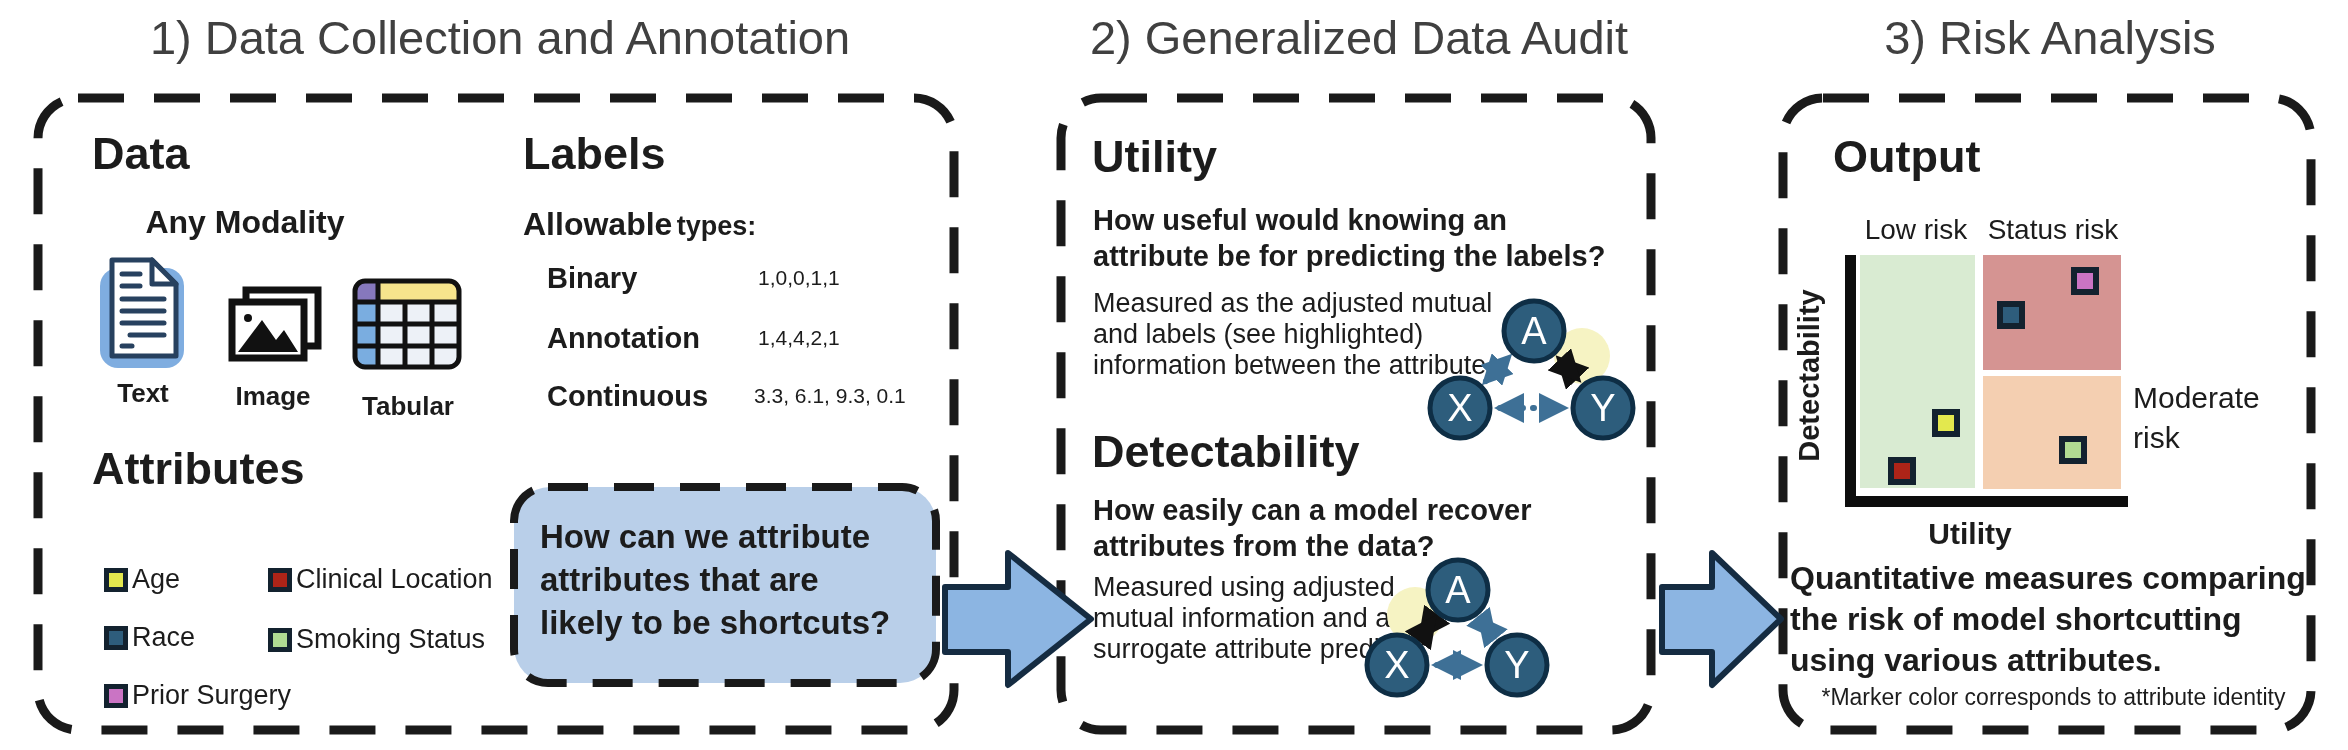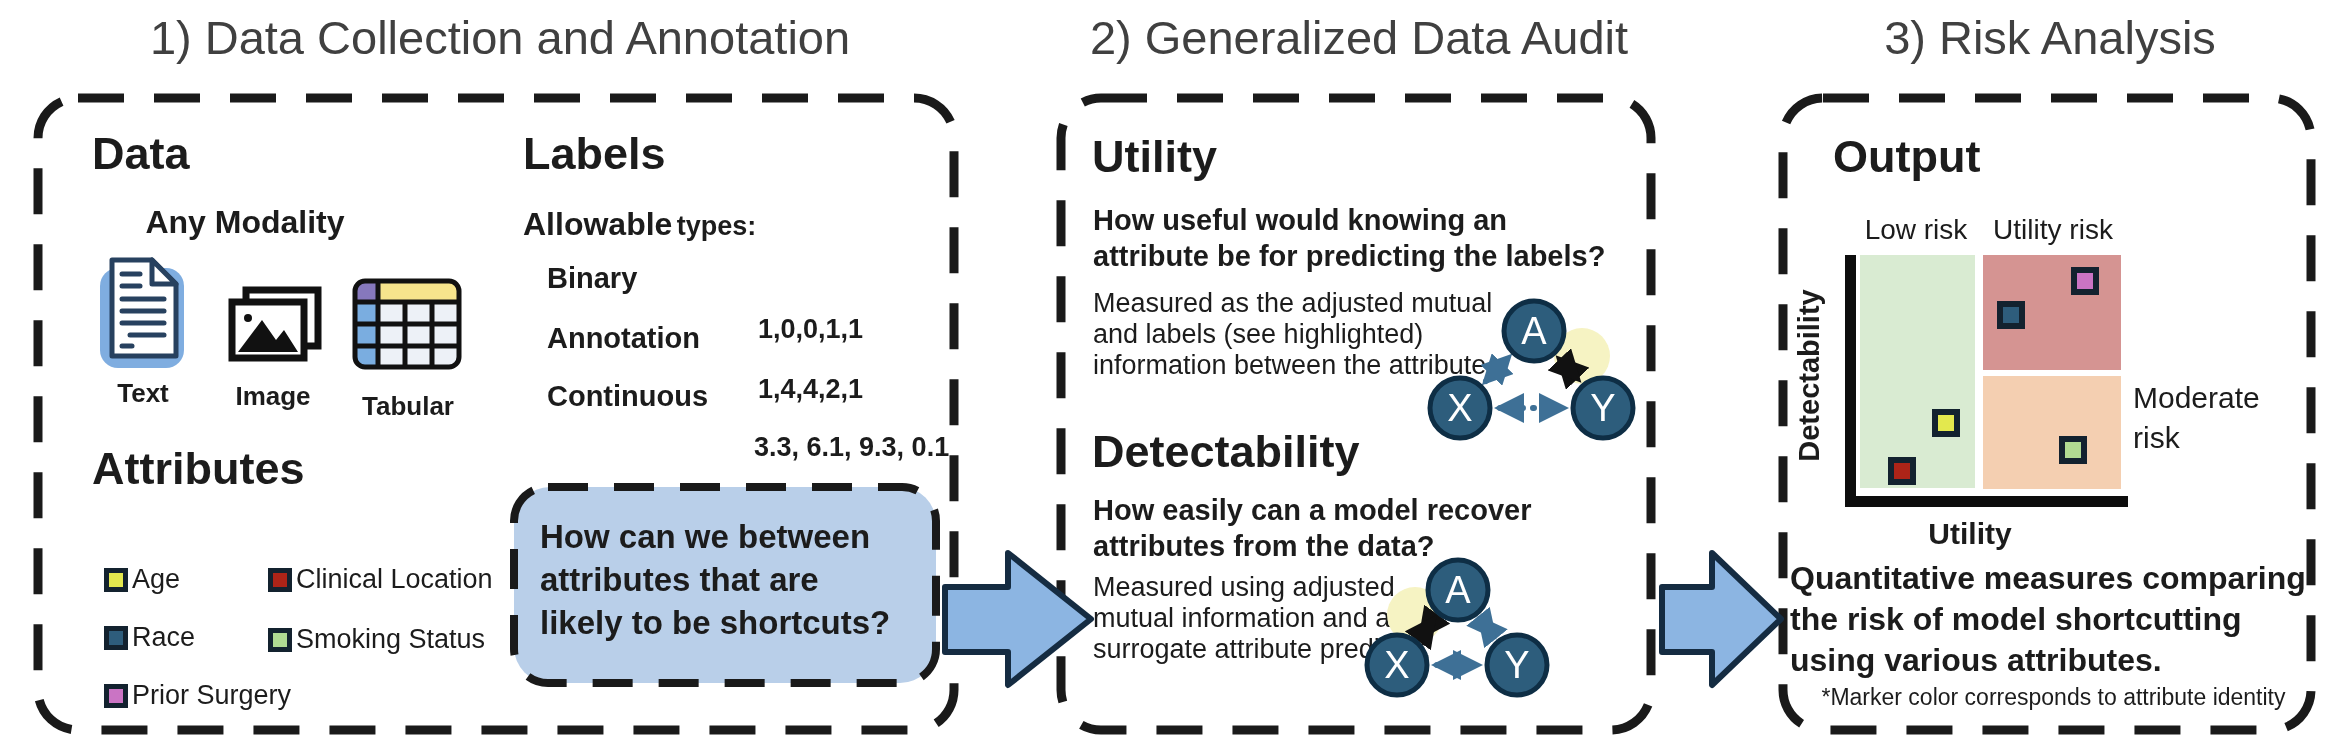--- a/index.html
+++ b/index.html
@@ -3,21 +3,21 @@
 <meta charset="utf-8">
 <style>
   html,body{margin:0;padding:0;background:#fff;}
   #stage{position:relative;width:2348px;height:750px;background:#ffffff;overflow:hidden;
          font-family:"Liberation Sans",sans-serif;color:#1c1c1c;}
   .abs{position:absolute;}
   .panel-title{font-size:47px;font-weight:400;text-align:center;white-space:nowrap;color:#404040;}
   .h1{font-size:45px;font-weight:bold;white-space:nowrap;}
   .h2{font-size:32px;font-weight:bold;white-space:nowrap;}
   .type-name{font-size:29px;font-weight:bold;white-space:nowrap;}
-  .type-val{font-size:27px;font-weight:700;white-space:nowrap;margin-top:48px;}
+  .type-val{font-size:21px;font-weight:400;white-space:nowrap;}
   .body-bold{font-size:29px;font-weight:bold;line-height:36px;white-space:nowrap;}
   .body-reg{font-size:27px;font-weight:400;line-height:31px;white-space:nowrap;}
   .icon-label{font-size:26px;font-weight:bold;text-align:center;}
   .legend-item{position:absolute;display:flex;align-items:center;gap:4px;}
   .swatch{width:14px;height:14px;border:5px solid #13222f;flex:0 0 auto;}
   .legend-txt{font-size:27px;white-space:nowrap;}
   .qbox-line{font-size:33px;font-weight:bold;line-height:43px;white-space:nowrap;}
   .quad{position:absolute;}
   .marker{position:absolute;width:16px;height:16px;border:6px solid #13222f;}
   .axis{position:absolute;background:#0d0d0d;}
@@ -134,21 +134,21 @@
   <div class="legend-item" style="left:104px;top:680px">
     <span class="swatch" style="background-color: rgb(202, 116, 196);"></span>
     <span class="legend-txt">Prior Surgery</span>
   </div>
 
   <div class="abs" style="left: 514px; top: 487px; width: 422px; height: 196px; border-radius: 36px; background-color: rgb(185, 207, 233);">
     <svg class="abs" style="left:-6px;top:-6px" width="434" height="208">
       <rect x="6" y="6" width="422" height="196" rx="34" fill="none" stroke="#1a1a1a" stroke-width="8" stroke-dasharray="40 26"></rect>
     </svg>
     <div class="abs" style="left:26px;top:28px">
-      <div class="qbox-line">How can we between</div>
+      <div class="qbox-line">How can we attribute</div>
       <div class="qbox-line">attributes that are</div>
       <div class="qbox-line">likely to be shortcuts?</div>
     </div>
   </div>
 
   <svg class="abs" style="left:940px;top:548px" width="160" height="145">
     <polygon points="5,39 68,39 68,5 151,71 68,137 68,104 5,104" fill="#8cb5e2" stroke="#152c42" stroke-width="6" stroke-linejoin="round"></polygon>
   </svg>
   <svg class="abs" style="left:1657px;top:548px" width="132" height="145">
     <polygon points="5,39 55,39 55,5 124,71 55,137 55,104 5,104" fill="#8cb5e2" stroke="#152c42" stroke-width="6" stroke-linejoin="round"></polygon>
@@ -198,21 +198,21 @@
     <circle cx="37" cy="113" r="30" fill="#2d5d7c" stroke="#0e2e45" stroke-width="5"></circle>
     <circle cx="157" cy="113" r="30" fill="#2d5d7c" stroke="#0e2e45" stroke-width="5"></circle>
     <text x="98" y="51" text-anchor="middle" font-size="38" fill="#fff">A</text>
     <text x="37" y="126" text-anchor="middle" font-size="38" fill="#fff">X</text>
     <text x="157" y="126" text-anchor="middle" font-size="38" fill="#fff">Y</text>
   </svg>
 
   <div class="abs h1" style="left:1833px;top:131px">Output</div>
 
   <div class="abs risk-lab" style="left:1856px;top:214px;width:120px;text-align:center">Low risk</div>
-  <div class="abs risk-lab" style="left:1983px;top:214px;width:140px;text-align:center">Utility risk</div>
+  <div class="abs risk-lab" style="left:1983px;top:214px;width:140px;text-align:center">Status risk</div>
 
   <div class="abs" style="left:1856px;top:255px;width:271px;height:241px">
     <div class="quad" style="left: 4px; top: 0px; width: 115px; height: 233px; background-color: rgb(217, 235, 210);"></div>
     <div class="quad" style="left: 127px; top: 0px; width: 138px; height: 115px; background-color: rgb(213, 148, 146);"></div>
     <div class="quad" style="left: 127px; top: 121px; width: 138px; height: 113px; background-color: rgb(244, 207, 177);"></div>
   <div class="marker" style="left: 214.995px; top: 12.028px; background-color: rgb(202, 116, 196);"></div>
       <div class="marker" style="left: 141.012px; top: 46.009px; background-color: rgb(46, 93, 124);"></div>
       <div class="marker" style="left: 75.972px; top: 153.977px; background-color: rgb(227, 232, 78);"></div>
       <div class="marker" style="left: 203.071px; top: 180.969px; background-color: rgb(177, 219, 146);"></div>
       <div class="marker" style="left: 32.07px; top: 201.936px; background-color: rgb(173, 36, 24);"></div>

